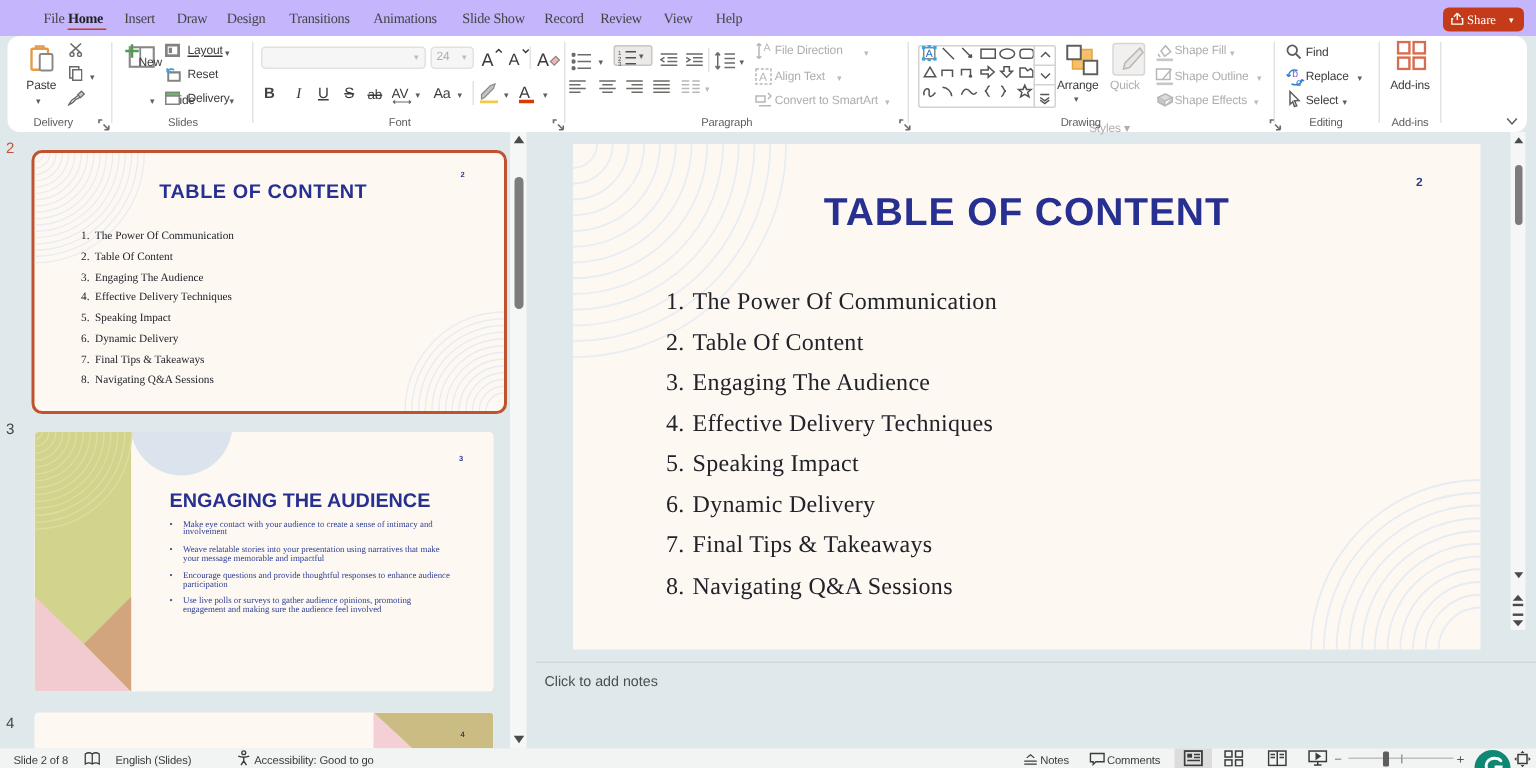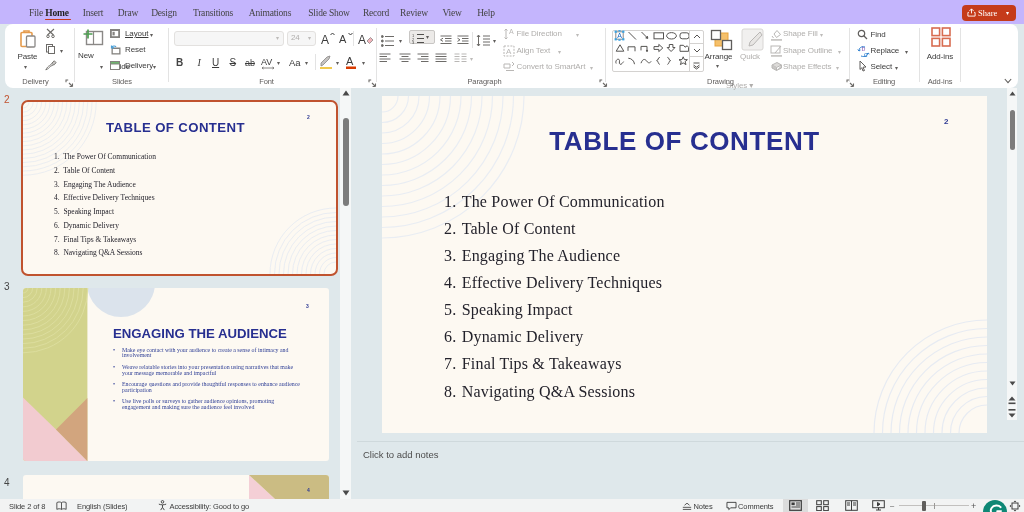--- a/index.html
+++ b/index.html
@@ -107,21 +107,21 @@
     <div class="glabel" style="left:0px; width:61px;">Delivery</div>
     <svg class="abs launch" style="left:60px; top:55px;" viewBox="0 0 9 9">
         <path d="M1 3.2 L1 1 L3.2 1 M4 4 L7.5 7.5 M7.5 7.5 L7.5 4.6 M7.5 7.5 L4.6 7.5" stroke="#6d6b68" fill="none" stroke-width="1.1"></path>
       </svg>
 
     <svg class="abs" style="left:77px; top:4px;" width="22" height="19" viewBox="0 0 22 19">
       <rect x="4.5" y="3.5" width="16" height="13" fill="#fff" stroke="#8a8886" stroke-width="1.4"></rect>
       <line x1="11.5" y1="3.5" x2="11.5" y2="16.5" stroke="#8a8886" stroke-width="1.2"></line>
       <path d="M6 1.5 L6 10.5 M1.5 6 L10.5 6" stroke="#4e9d51" stroke-width="1.7"></path>
     </svg>
-    <div class="rtxt" style="left:73px; top:27px; width:30px; text-align:left;">New</div>
+    <div class="rtxt" style="left:73px; top:13px; width:30px; text-align:right;">New</div>
     <div class="rtxt" style="left:70px; top:37.5px; width:30px; text-align:right;margin-left:25px;">Slide</div>
     <div class="car abs" style="left:95px; top:39px;">▾</div>
     <svg class="abs" style="left:105px; top:5px;" width="10" height="9" viewBox="0 0 10 9">
         <rect x="0.5" y="0.5" width="9" height="8" fill="#84827f" stroke="#84827f"></rect>
         <rect x="1.8" y="2" width="6.4" height="5.2" fill="#fff"></rect>
         <rect x="2.5" y="2.8" width="2.2" height="3.6" fill="#84827f"></rect>
       </svg>
     <div class="rtxt" style="left:120px; top:5px;text-decoration:underline;">Layout</div>
     <div class="car abs" style="left:145px; top:6.5px;">▾</div>
     <svg class="abs" style="left:105px; top:21px;" width="11" height="10" viewBox="0 0 11 10">

